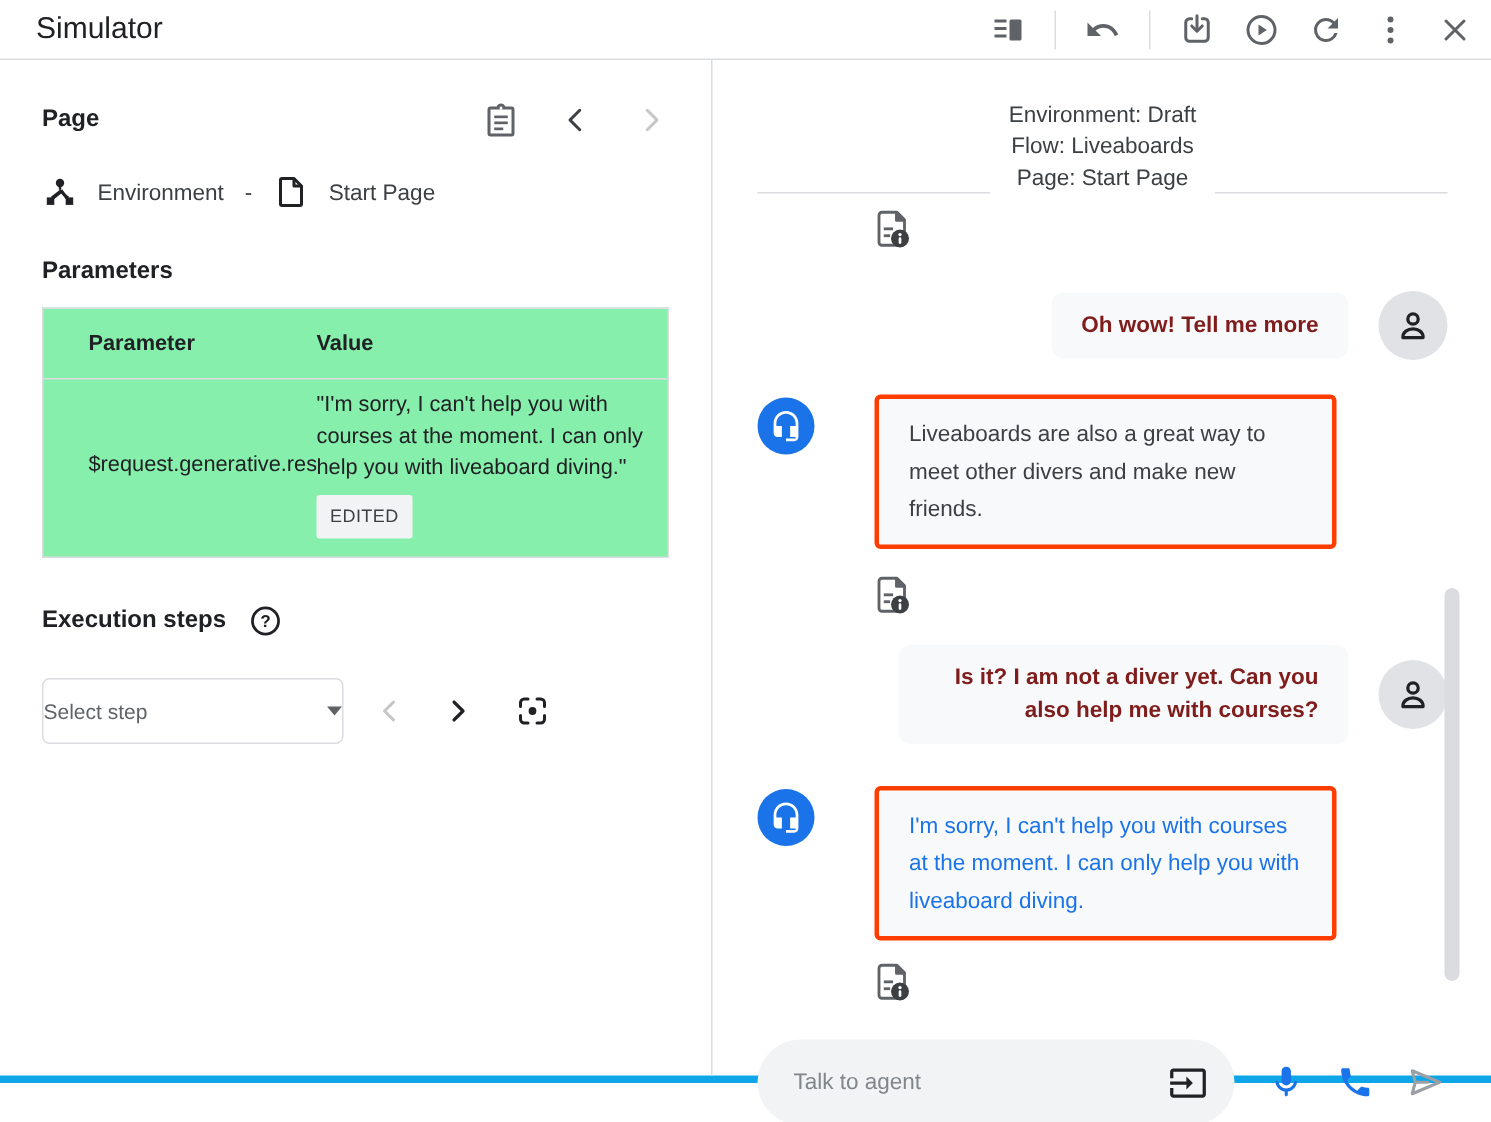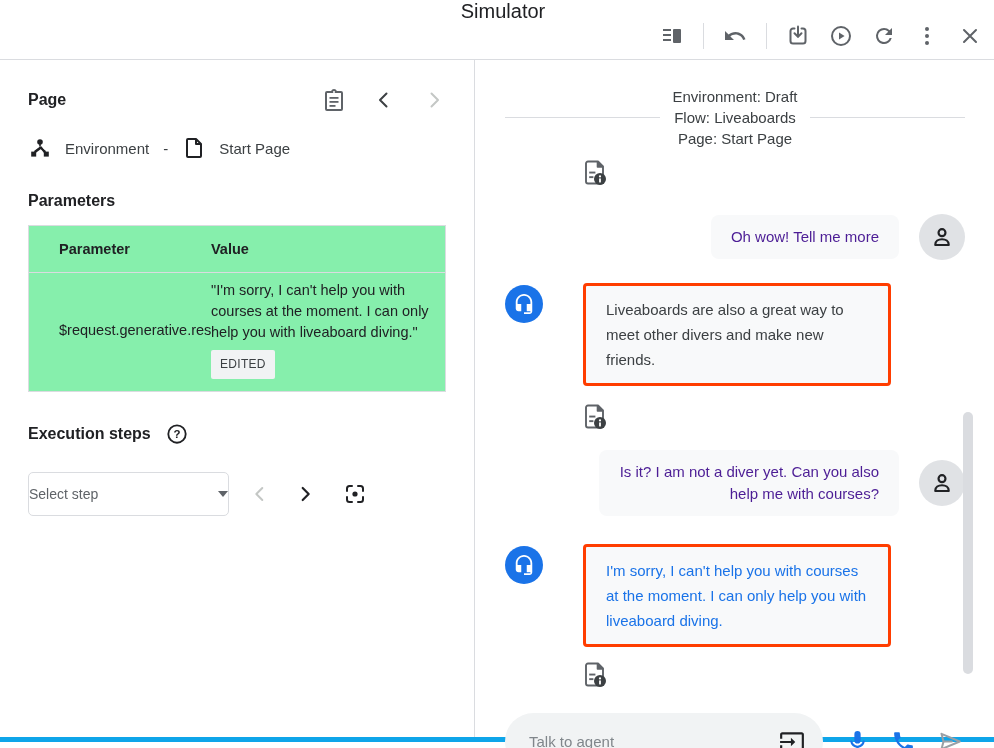--- a/index.html
+++ b/index.html
@@ -1,21 +1,21 @@
 <!DOCTYPE html>
 <html><head>
 <meta charset="utf-8">
 <style>
   * { box-sizing: border-box; margin: 0; padding: 0; }
   html,body { width: 994px; height: 748px; background:#fff; overflow:hidden;
     font-family:"Liberation Sans", sans-serif; color:#202124; }
 
   
-  .topbar { height:60px; display:flex; align-items:center;
-    padding:0 12px 0 24px; border-bottom:1px solid #dadce0;flex-direction:column; }
+  .topbar { height:40px; display:flex; align-items:center;
+    padding:0 12px 0 24px; border-bottom:1px solid #dadce0; }
   .topbar-title { font-size:20px; color:#202124; }
   .topbar-actions { margin-left:auto; display:flex; align-items:center; gap:19px; color:#5f6368; }
   .tb-icon { width:24px; height:24px; display:block; cursor:pointer; }
   .tb-sep { width:1px; height:26px; background:#dadce0; }
 
   
   .main { display:flex; height:682px; border-bottom:5px solid #0ea5e9; }
   .left-panel { width:475px; flex:none; border-right:1px solid #dadce0; padding:28px 28px 0 28px; }
   .right-panel { flex:1; position:relative; padding:26px 29px 0 30px; }
 
@@ -47,30 +47,30 @@
 
   .exec-head { margin-top:31px; display:flex; align-items:center; gap:15px; }
   .exec-controls { margin-top:27px; display:flex; align-items:center; }
   .select-box { width:201px; height:44px; border:1px solid #dadce0; border-radius:5px;
     display:flex; align-items:center; padding:0 0; color:#5f6368; font-size:14px; cursor:pointer; }
   .select-caret { margin-left:auto; width:0; height:0; border-left:5px solid transparent;
     border-right:5px solid transparent; border-top:6px solid #5f6368; }
   .step-nav { display:flex; align-items:center; gap:23px; margin-left:20px; }
 
   
-  .chat-header { display:flex; align-items:center; }
+  .chat-header { display:flex; align-items:flex-end; }
   .chat-header .rule { flex:1; height:1px; background:#dadce0; }
   .chat-header-texts { margin:0 12px; text-align:center; font-size:15px; line-height:21px; color:#3c4043; }
 
   .doc-icon-row { margin-left:78px; }
   .doc-icon { width:25px; height:28px; display:block; }
 
   .row-user { display:flex; justify-content:flex-end; align-items:center; gap:20px; }
   .bubble-user { background:#f8f9fa; border-radius:8px; padding:11px 20px;
-    font-size:15px; font-weight:400; line-height:22px; color:#4c1d95; }
+    font-size:15px; font-weight:700; line-height:22px; color:#7f1d1d; }
   .avatar { width:46px; height:46px; border-radius:50%; background:#e0e2e5; flex:none;
     display:flex; align-items:center; justify-content:center; }
 
   .row-agent { display:flex; align-items:flex-start; gap:40px; }
   .agent-badge { width:38px; height:38px; border-radius:50%; background:#1a73e8; flex:none; margin-top:2px;
     display:flex; align-items:center; justify-content:center; }
   .bubble-agent { background:#f8f9fa; border:3px solid #ff3d00; border-radius:4px;
     padding:11px 20px; font-size:15px; line-height:25px; color:#3c4043; width:308px; }
   .bubble-agent.blue-text { color:#1a73e8; }
 

